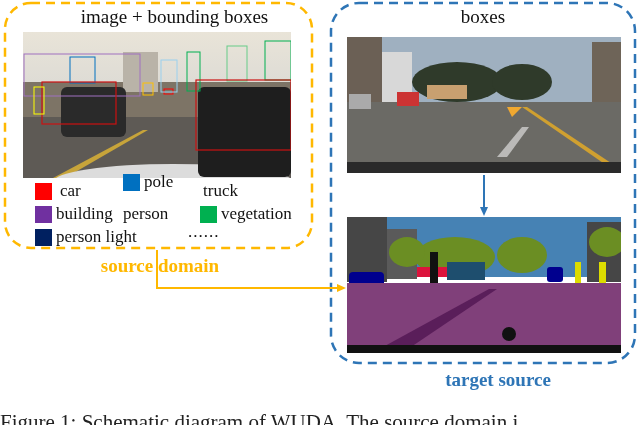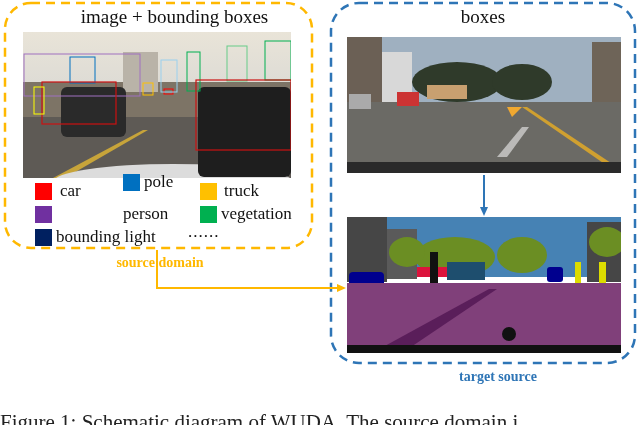--- a/index.html
+++ b/index.html
@@ -2,21 +2,21 @@
 <html><head>
 <meta charset="utf-8">
 <style>
   html, body { margin:0; padding:0; background:#ffffff; }
   body { width:640px; height:425px; position:relative; overflow:hidden; font-family:"Liberation Serif", serif; }
   .abs { position:absolute; }
   .title { font-size:19px; color:#111; text-align:center; }
   .photo { position:absolute; overflow:hidden; }
   .legend-item { position:absolute; display:flex; align-items:center; font-size:17px; color:#111; height:20px;font-family:Liberation Serif, serif; }
   .swatch { width:17px; height:17px; margin-right:4px; display:inline-block; }
-  .domain-label { font-weight:bold; font-size:14px; position:absolute; text-align:center; }
+  .domain-label { font-weight:bold; font-size:19px; position:absolute; text-align:center; }
   .caption { position:absolute; left:0; top:410px; font-size:21px; color:#222; white-space:nowrap; }
 </style>
 </head>
 <body>
 
 <svg class="abs" style="left:0;top:0" width="640" height="425">
 
   <rect x="5" y="3" width="307" height="245" rx="26" ry="26" fill="none" stroke="#FFB800" stroke-width="2.5" stroke-dasharray="9,6"></rect>
 
   <rect x="331" y="3" width="304" height="360" rx="28" ry="28" fill="none" stroke="#2E75B6" stroke-width="2.5" stroke-dasharray="9,6"></rect>
@@ -63,38 +63,39 @@
 
 <div>
   <div class="legend-item" style="left:35px;top:181px;">
     <span class="swatch" style="background:#FF0000"></span>
     <span style="margin-left:4px">car</span>
   </div>
   <div class="legend-item" style="left:123px;top:172px;">
     <span class="swatch" style="background:#0070C0"></span>
     <span>pole</span>
   </div>
-  <div class="legend-item" style="left:200px;top:181px;">
+  <div class="legend-item" style="left:200px;top:181px;flex-direction:column;">
     <span class="swatch" style="background:#FFC000"></span>
     <span style="margin-left:3px">truck</span>
   </div>
   <div class="legend-item" style="left:35px;top:204px;">
     <span class="swatch" style="background:#7030A0"></span>
+    <span>building</span>
   </div>
   <div class="legend-item" style="left:123px;top:204px;flex-direction:column;">
     <span class="swatch" style="background:#FFFF00"></span>
     <span>person</span>
   </div>
   <div class="legend-item" style="left:200px;top:204px;">
     <span class="swatch" style="background:#00B050"></span>
     <span>vegetation</span>
   </div>
   <div class="legend-item" style="left:35px;top:227px;">
     <span class="swatch" style="background:#002060"></span>
-    <span>bounding light</span>
+    <span>person light</span>
   </div>
   <div class="legend-item" style="left:188px;top:222px;letter-spacing:1px;">......</div>
 </div>
 
 <div class="domain-label" style="left:60px;top:255px;width:200px;color:#FFB800;">source domain</div>
 
 <div class="abs title" style="left:331px;top:6px;width:304px;">boxes</div>
 
 <div class="photo" style="left:347px;top:37px;width:274px;height:136px;">
   <svg width="274" height="136" viewBox="0 0 274 136">

